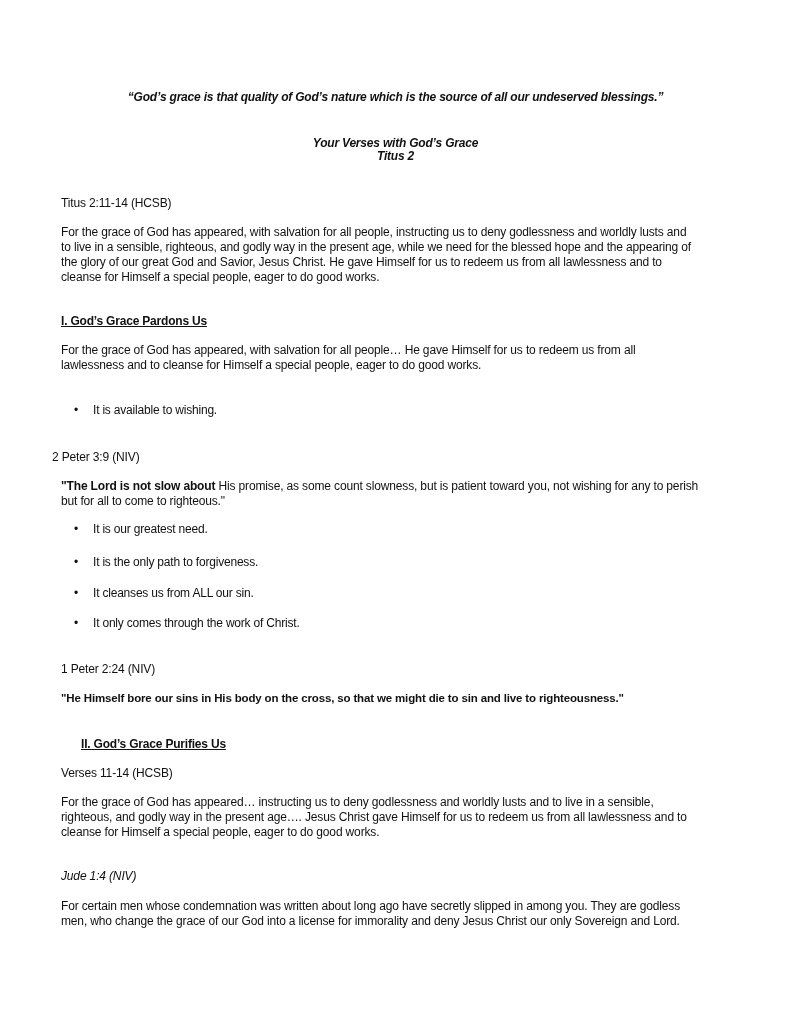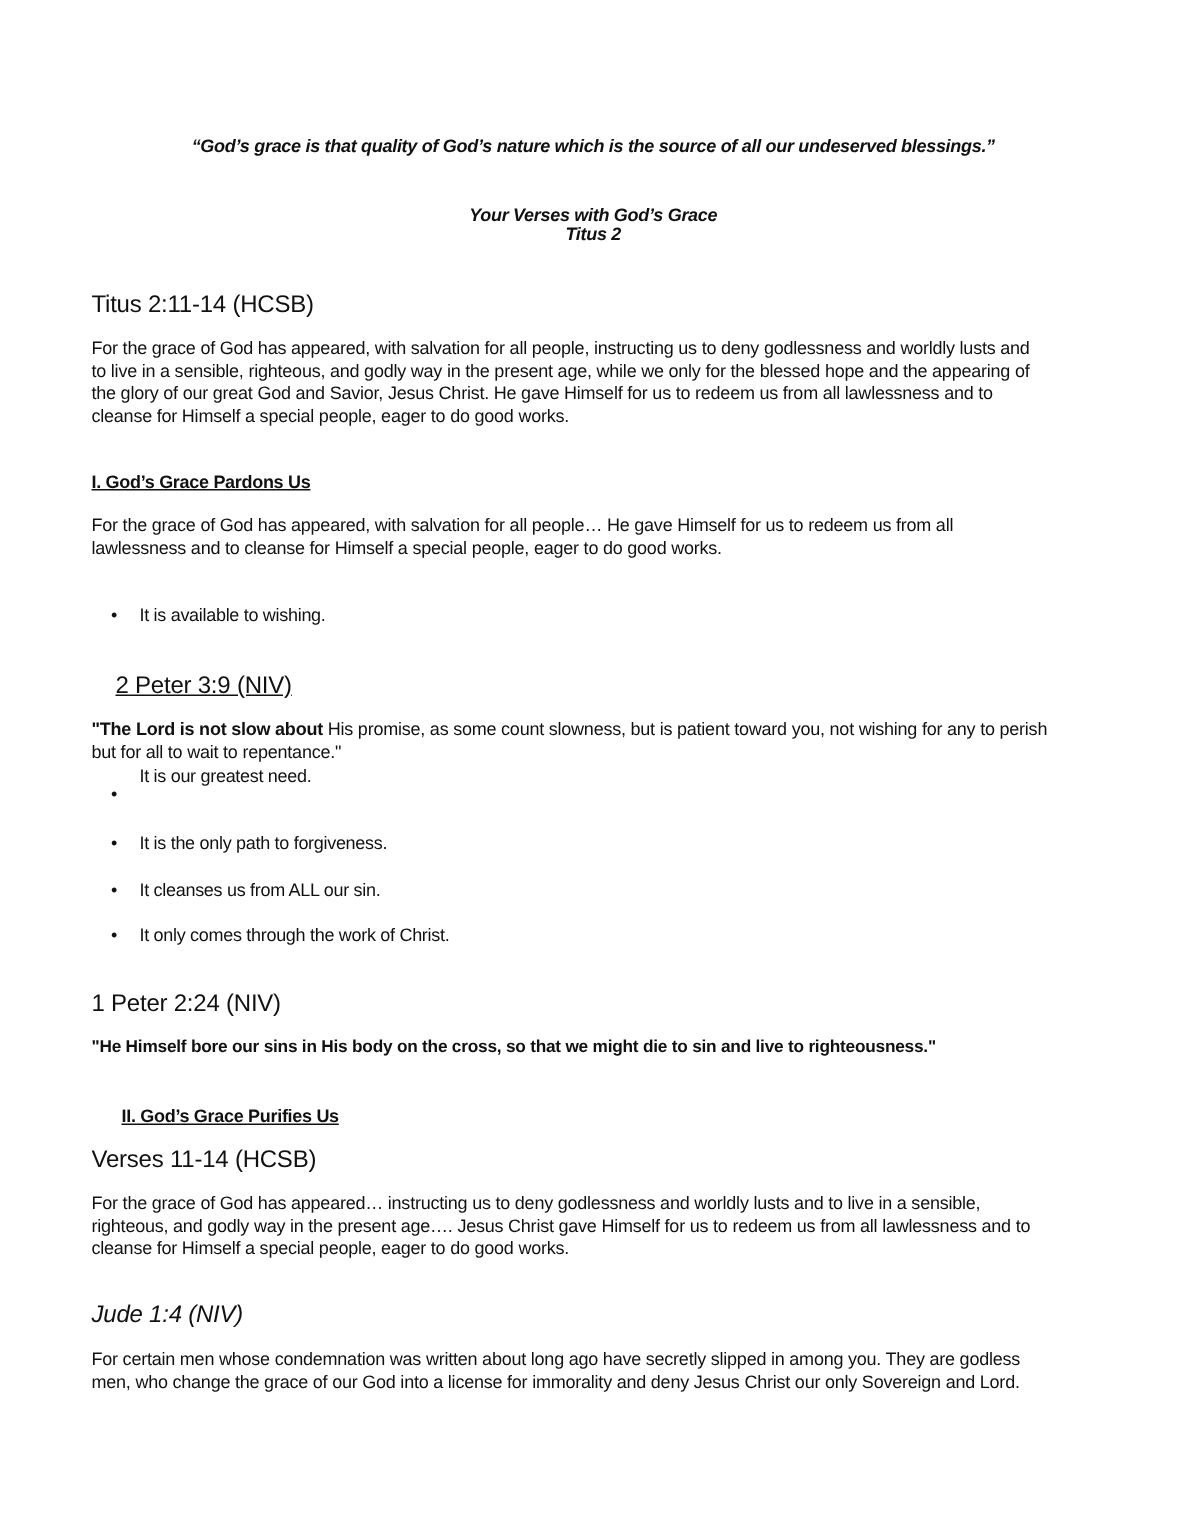--- a/index.html
+++ b/index.html
@@ -1,20 +1,20 @@
 <!DOCTYPE html>
 <html><head>
 <meta charset="utf-8">
 <style>
   html, body { margin: 0; padding: 0; background: #ffffff; }
   body { width: 791px; height: 1024px; position: relative; overflow: hidden;
          font-family: "Liberation Sans", sans-serif; color: #111111; }
   .page { position: absolute; left: 0; top: 0; width: 636px; height: 1024px; }
   .abs { position: absolute; }
-  .txt { font-size: 16px; line-height: 15px; letter-spacing: -0.15px; white-space: nowrap; }
+  .txt { font-size: 12px; line-height: 15px; letter-spacing: -0.15px; white-space: nowrap; }
   .para { position: absolute; left: 61px; width: 680px; font-size: 12px; line-height: 15px; letter-spacing: -0.15px; }
   .para span.l { display: block; white-space: nowrap; }
   .center { position: absolute; left: 0; width: 791px; text-align: center; font-size: 12px; font-weight: bold; font-style: italic; line-height: 13px; letter-spacing: -0.2px; }
   .heading { position: absolute; left: 61px; font-size: 12px; font-weight: bold; text-decoration: underline; letter-spacing: -0.2px; white-space: nowrap; }
   .bullet { position: absolute; left: 74px; font-size: 12px; line-height: 15px; }
   .bullet-text { position: absolute; left: 93px; font-size: 12px; line-height: 15px; letter-spacing: -0.2px; white-space: nowrap; }
   .b { font-weight: bold; }
 </style>
 </head>
 <body>
@@ -22,42 +22,42 @@
 <div class="page">
 
   <div class="center" style="top:91px;">“God’s grace is that quality of God’s nature which is the source of all our undeserved blessings.”</div>
 
   <div class="center" style="top:137px;">Your Verses with God’s Grace</div>
   <div class="center" style="top:150px;">Titus 2</div>
 
   <div class="abs txt" style="left:61px; top:196px;">Titus 2:11-14 (HCSB)</div>
   <div class="para" style="top:225px;">
     <span class="l">For the grace of God has appeared, with salvation for all people, instructing us to deny godlessness and worldly lusts and</span>
-    <span class="l">to live in a sensible, righteous, and godly way in the present age, while we only for the blessed hope and the appearing of</span>
+    <span class="l">to live in a sensible, righteous, and godly way in the present age, while we need for the blessed hope and the appearing of</span>
     <span class="l">the glory of our great God and Savior, Jesus Christ. He gave Himself for us to redeem us from all lawlessness and to</span>
     <span class="l">cleanse for Himself a special people, eager to do good works.</span>
   </div>
 
   <div class="heading" style="top:314px;">I. God’s Grace Pardons Us</div>
   <div class="para" style="top:343px;">
     <span class="l">For the grace of God has appeared, with salvation for all people… He gave Himself for us to redeem us from all</span>
     <span class="l">lawlessness and to cleanse for Himself a special people, eager to do good works.</span>
   </div>
 
   <div class="bullet" style="top:403px;">•</div>
   <div class="bullet-text" style="top:403px;">It is available to wishing.</div>
 
-  <div class="abs txt" style="left:77px; top:450px;text-decoration:underline;">2 Peter 3:9 (NIV)</div>
+  <div class="abs txt" style="left:52px; top:450px;">2 Peter 3:9 (NIV)</div>
   <div class="para" style="top:479px;">
     <span class="l"><span class="b">"The Lord is not slow about</span><span> His promise, as some count slowness, but is patient toward you, not wishing for any to perish</span></span>
-    <span class="l">but for all to wait to repentance."</span>
+    <span class="l">but for all to come to righteous."</span>
   </div>
 
   <div class="bullet" style="top:522px;">•</div>
-  <div class="bullet-text" style="top:510px;">It is our greatest need.</div>
+  <div class="bullet-text" style="top:522px;">It is our greatest need.</div>
   <div class="bullet" style="top:555px;">•</div>
   <div class="bullet-text" style="top:555px;">It is the only path to forgiveness.</div>
   <div class="bullet" style="top:586px;">•</div>
   <div class="bullet-text" style="top:586px;">It cleanses us from ALL our sin.</div>
   <div class="bullet" style="top:616px;">•</div>
   <div class="bullet-text" style="top:616px;">It only comes through the work of Christ.</div>
 
   <div class="abs txt" style="left:61px; top:662px;">1 Peter 2:24 (NIV)</div>
   <div class="abs txt b" style="left:61px; top:691px; font-weight:bold; font-size:11.5px;">"He Himself bore our sins in His body on the cross, so that we might die to sin and live to righteousness."</div>
 

